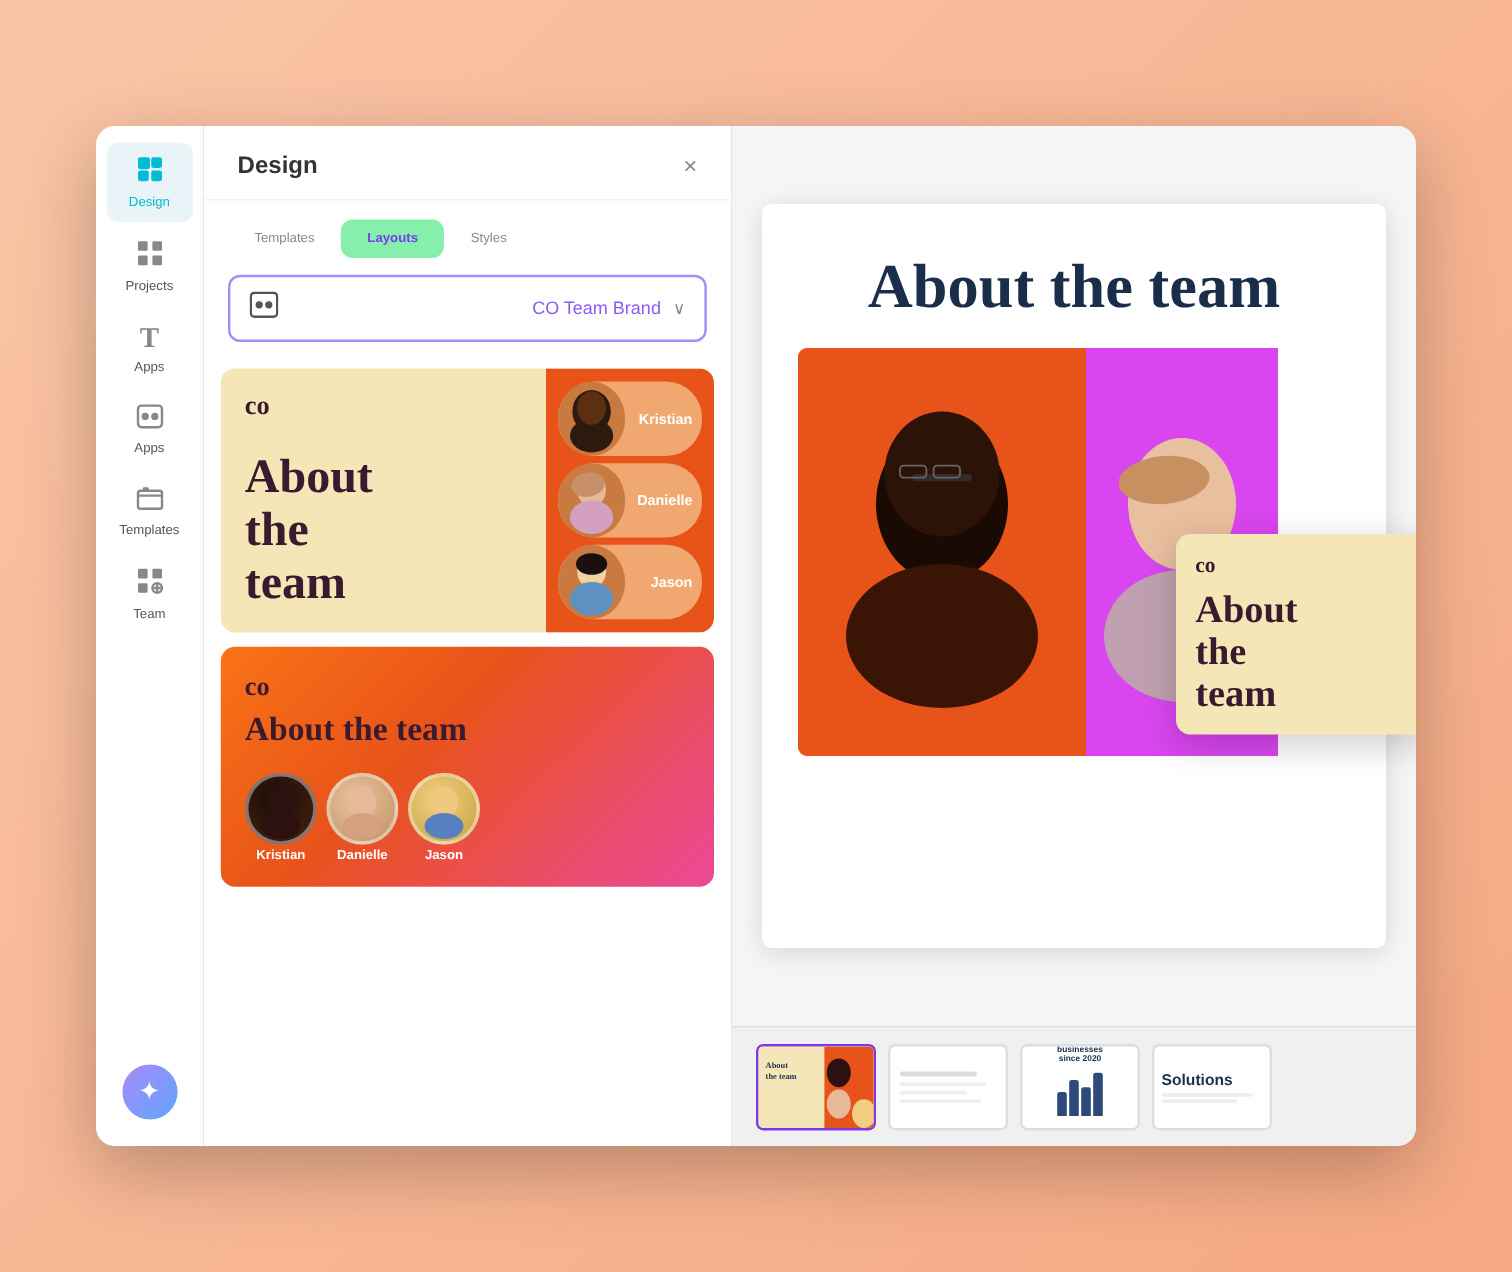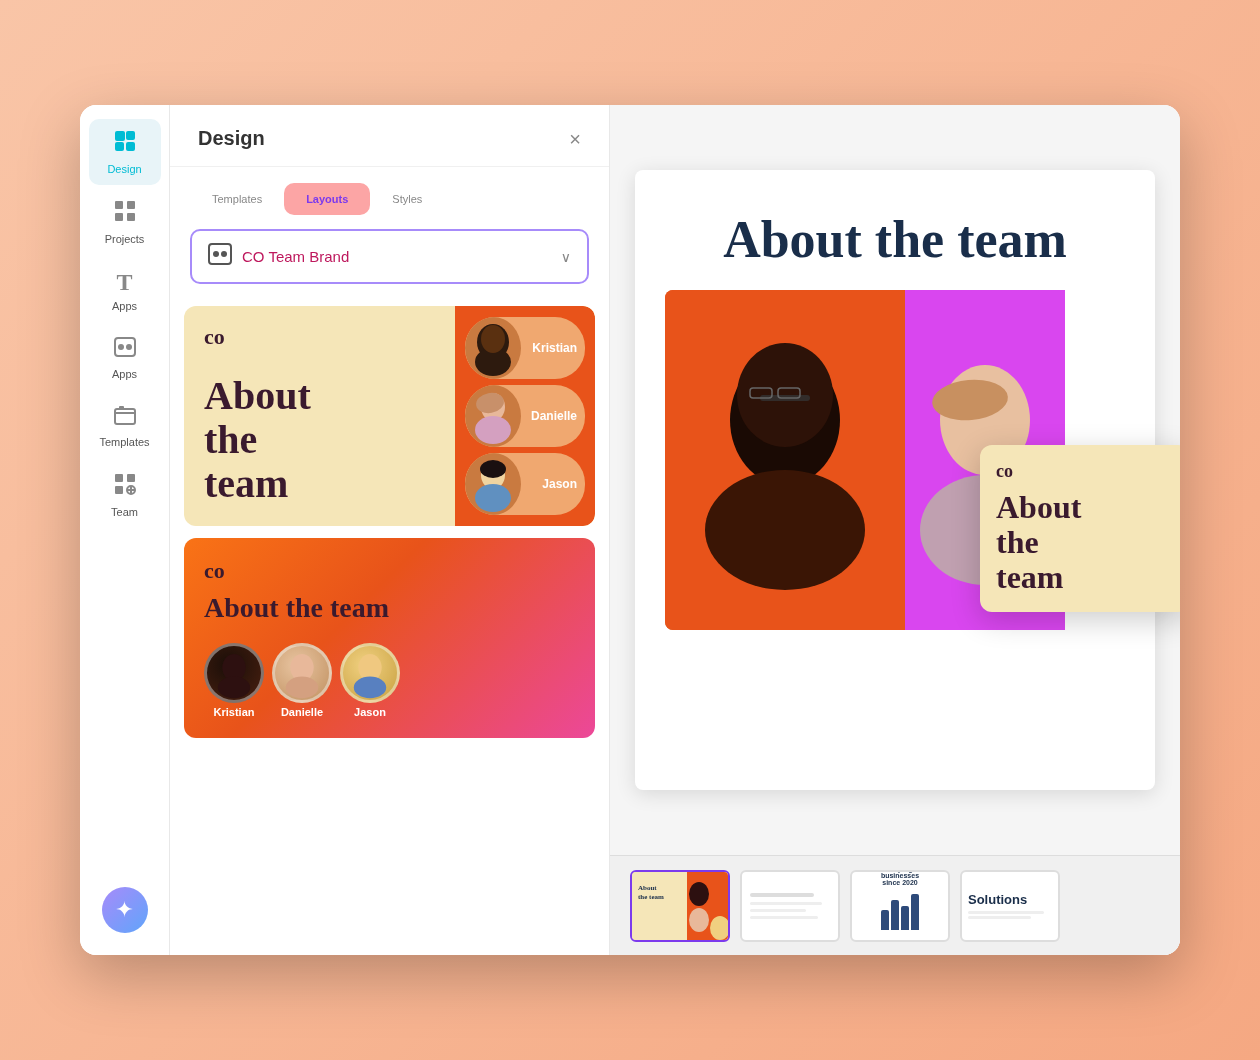--- a/index.html
+++ b/index.html
@@ -136,21 +136,21 @@
     }
     .tab {
       padding: 10px 22px;
       font-size: 11px;
       color: #888;
       cursor: pointer;
       border-radius: 10px;
       font-weight: 500;
     }
     .tab.active {
-      background: #fca5a5;
+      background: #86efac;
       color: #7c3aed;
       font-weight: 600;
     }
     .brand-selector {
       margin: 14px 20px;
       border: 2px solid #a78bfa;
       border-radius: 10px;
       padding: 12px 16px;
       display: flex;
       align-items: center;
@@ -158,21 +158,22 @@
       cursor: pointer;
     }
     .brand-icon {
       font-size: 20px;
       color: #555;
     }
     .brand-name {
       flex: 1;
       font-size: 15px;
       font-weight: 500;
-      color: #be185d;
+      color: #8b5cf6;
+      text-align: right;
     }
     .chevron { font-size: 14px; color: #888; }
     .templates-grid {
       flex: 1;
       overflow-y: auto;
       padding: 8px 14px 16px;
       display: flex;
       flex-direction: column;
       gap: 12px;
     }

